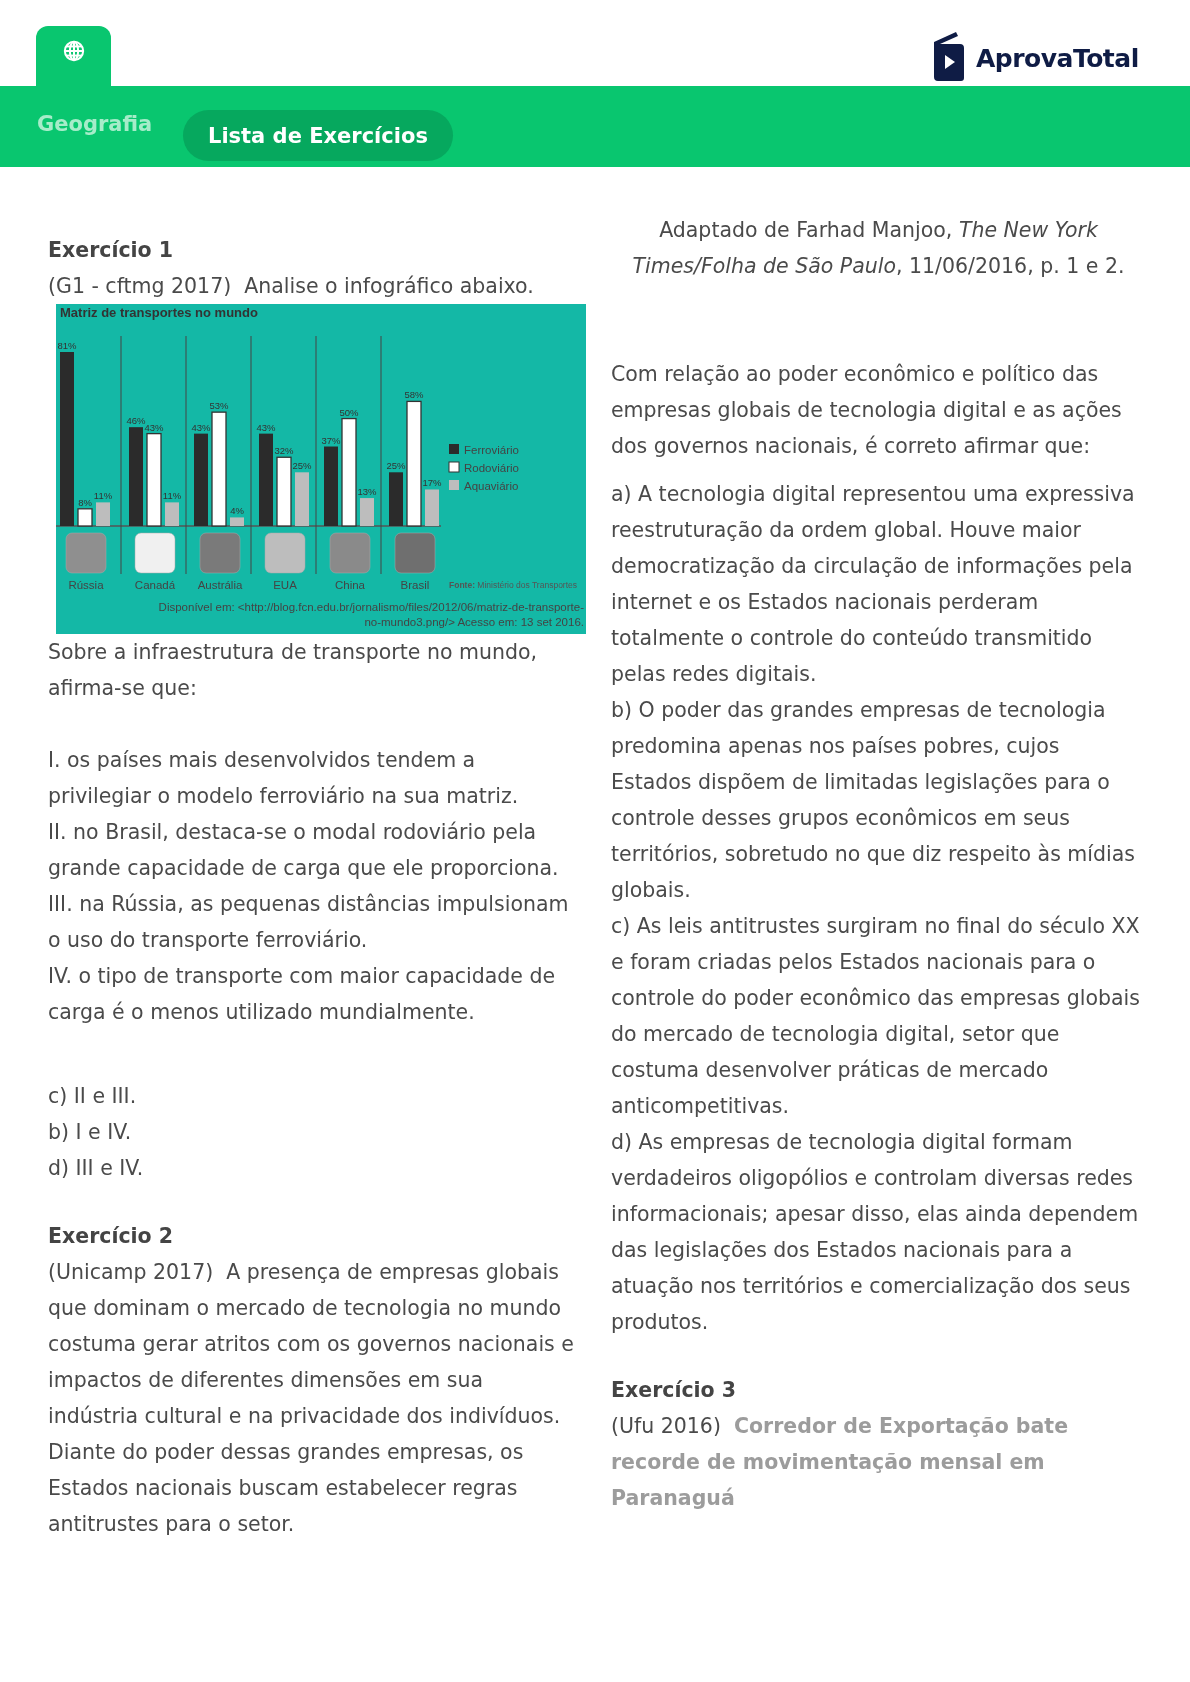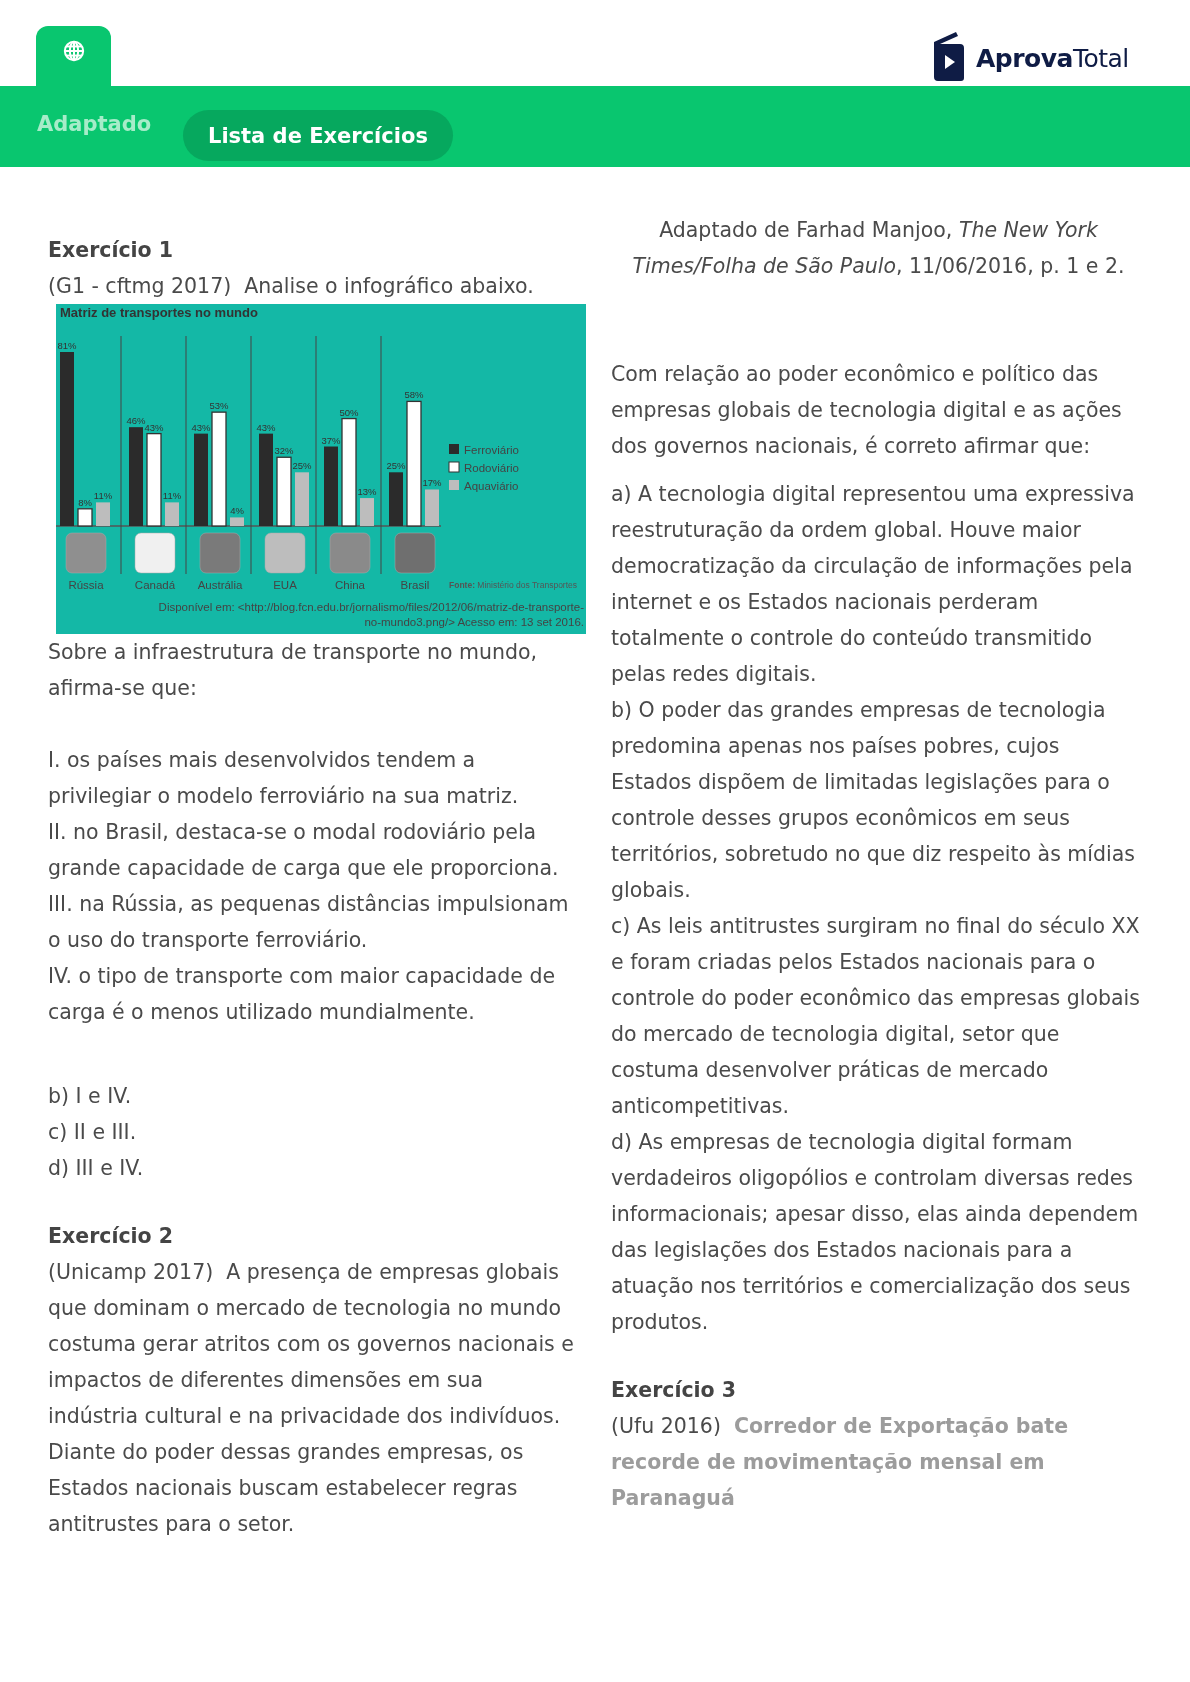--- a/index.html
+++ b/index.html
@@ -3,21 +3,21 @@
 <meta charset="utf-8">
 <style>
   * { box-sizing: border-box; margin: 0; padding: 0; }
   html, body { width: 1190px; height: 1682px; background: #ffffff; overflow: hidden; }
   body { font-family: "DejaVu Sans", sans-serif; color: #4a4a4a; position: relative; }
 
   .topbar { position: absolute; left: 0; top: 0; width: 1190px; height: 86px; background: #fff; }
   .subject-tab { position: absolute; left: 36px; top: 26px; width: 75px; height: 62px; background: #09c66f; border-radius: 12px 12px 0 0; display: flex; align-items: center; justify-content: center; padding-bottom: 8px; }
   .logo { position: absolute; left: 930px; top: 30px; display: flex; align-items: center; gap: 10px; }
   .logo-text { font-family: "DejaVu Sans", sans-serif; font-weight: bold; font-size: 25px; color: #0f1c45; letter-spacing: -0.5px; }
-  .logo-text .light { font-weight: normal; }
+  .logo-text .light { font-weight: bold; }
 
   .greenbar { position: absolute; left: 0; top: 86px; width: 1190px; height: 81px; background: #09c66f; }
   .crumb-subject { position: absolute; left: 37px; top: 112px; font-size: 21px; font-weight: bold; color: #a6ecc9; }
   .crumb-pill { position: absolute; left: 183px; top: 110px; height: 51px; padding: 0 25px; background: #06a85e; border-radius: 26px; display: flex; align-items: center; font-size: 21px; font-weight: bold; color: #ffffff; }
 
   .col { position: absolute; top: 212px; font-size: 20.5px; line-height: 36px; color: #4a4a4a; }
   .col-left { left: 48px; width: 530px; }
   .col-right { left: 611px; width: 535px; }
   .ex-title { font-weight: bold; color: #444; margin-top: 20px; }
   .para { display: block; }
@@ -52,21 +52,21 @@
       <svg width="36" height="52" viewBox="0 0 36 52">
         <path d="M4 12 L26 2 L28 6 L10 14 L30 14 Q34 14 34 18 L34 48 Q34 51 31 51 L8 51 Q4 51 4 47 Z" fill="#0f1c45"></path>
         <path d="M15 25 L25 32 L15 39 Z" fill="#ffffff"></path>
       </svg>
     </span>
     <span class="logo-text"><span>Aprova</span><span class="light">Total</span></span>
   </div>
 </div>
 
 <div class="greenbar"></div>
-<span class="crumb-subject">Adaptado</span>
+<span class="crumb-subject">Geografia</span>
 <div class="crumb-pill">
     <span>Lista de Exercícios</span>
   </div>
 
 <div class="col col-left">
   <div class="ex-title">Exercício 1</div>
   <div><span>(G1 - cftmg 2017)</span>&nbsp; <span>Analise o infográfico abaixo.</span></div>
 
   <div class="chart-wrap">
     <svg id="chart-svg" width="530" height="330">
@@ -150,22 +150,22 @@
   </div>
 
   <div class="para">Sobre a infraestrutura de transporte no mundo, afirma-se que:</div>
   <div class="gap"></div>
   <div class="para">I. os países mais desenvolvidos tendem a privilegiar o modelo ferroviário na sua matriz.</div>
   <div class="para">II. no Brasil, destaca-se o modal rodoviário pela grande capacidade de carga que ele proporciona.</div>
   <div class="para">III. na Rússia, as pequenas distâncias impulsionam o uso do transporte ferroviário.</div>
   <div class="para">IV. o tipo de transporte com maior capacidade de carga é o menos utilizado mundialmente.</div>
   <div class="gap"></div>
   <div class="gap-sm"></div>
+  <div class="para">c) II e III.</div>
   <div class="para">b) I e IV.</div>
-  <div class="para">c) II e III.</div>
   <div class="para">d) III e IV.</div>
   <div class="gap-sm"></div>
   <div class="ex-title">Exercício 2</div>
   <div class="para"><span>(Unicamp 2017)</span>&nbsp; <span>A presença de empresas globais que dominam o mercado de tecnologia no mundo costuma gerar atritos com os governos nacionais e impactos de diferentes dimensões em sua indústria cultural e na privacidade dos indivíduos. Diante do poder dessas grandes empresas, os Estados nacionais buscam estabelecer regras antitrustes para o setor.</span></div>
 </div>
 
 <div class="col col-right">
   <div class="para right-align"><span>Adaptado de Farhad Manjoo, </span><em>The New York Times/Folha de São Paulo</em><span>, 11/06/2016, p. 1 e 2.</span></div>
   <div class="gap"></div>
   <div class="gap"></div>

